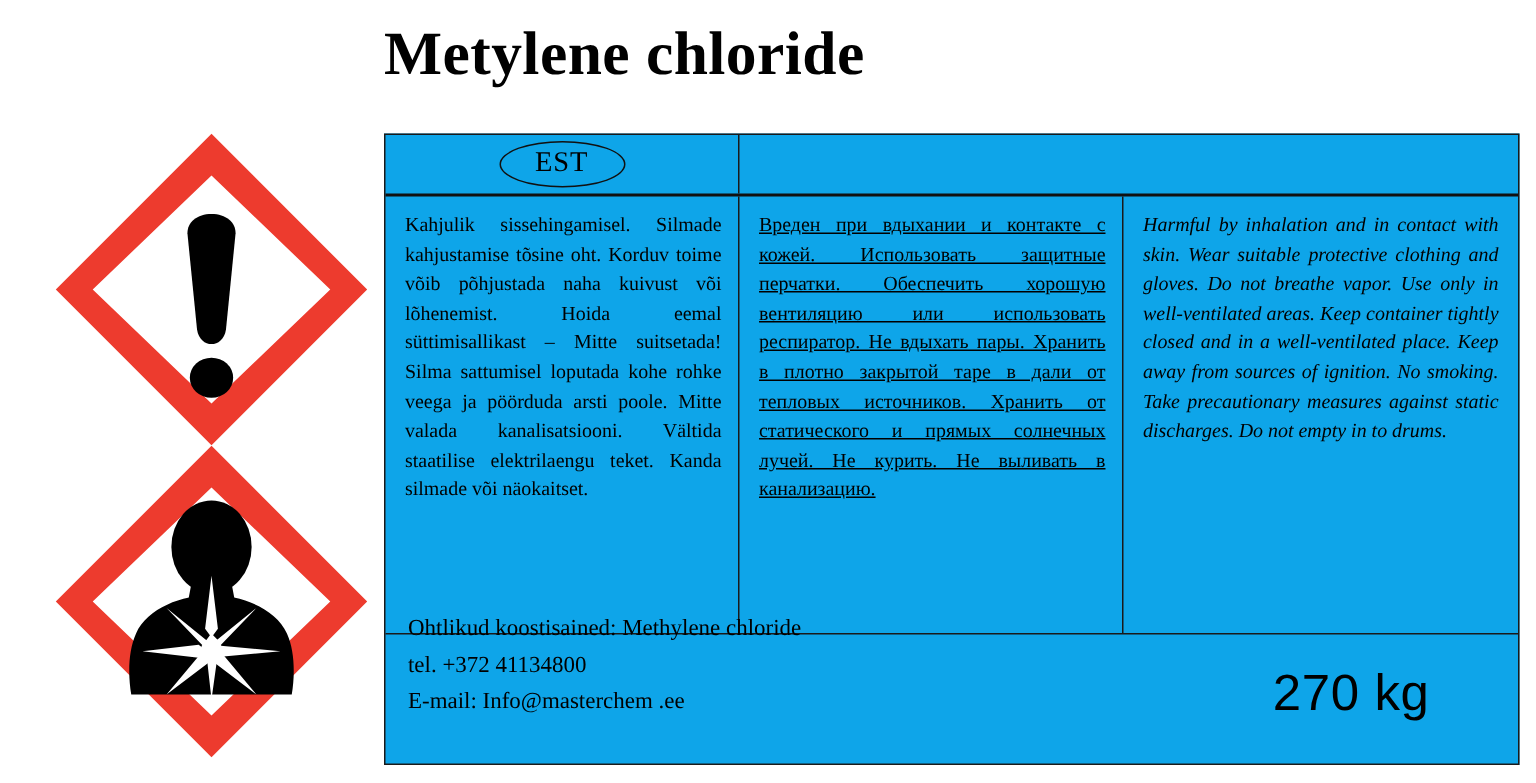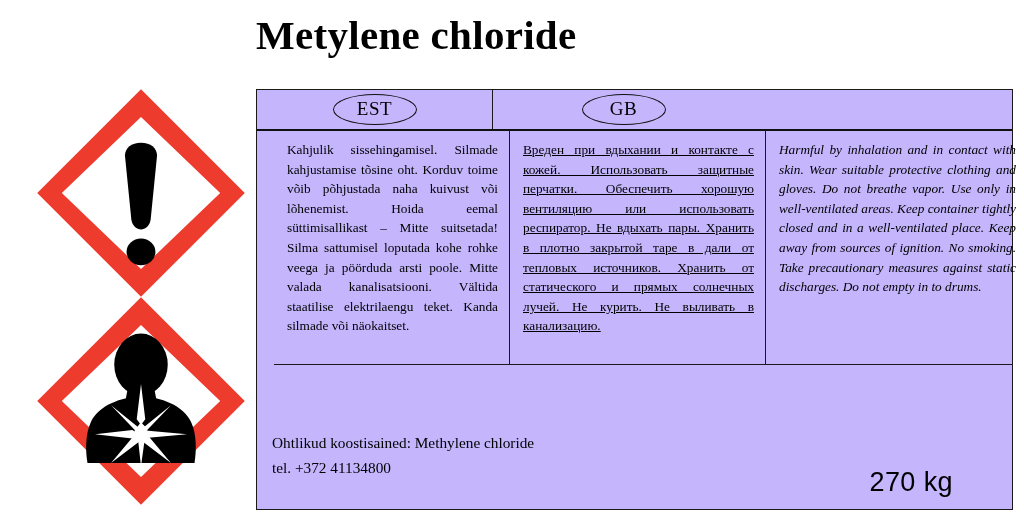--- a/index.html
+++ b/index.html
@@ -50,21 +50,21 @@
 
   
   #label-table {
     position: absolute;
     left: 256px;
     top: 89px;
     width: 757px;
     height: 421px;
     box-sizing: border-box;
     border: 1.5px solid #1a1a1a;
-    background: #c4b5fd;
+    background: #0ea5e9;
   }
 
   
   #lang-header {
     position: absolute;
     left: 0;
     top: 0;
     right: 0;
     height: 41px;
     display: flex;
@@ -89,28 +89,27 @@
     font-size: 19px;
     line-height: 22px;
     letter-spacing: 0.6px;
     min-width: 48px;
     text-align: center;
   }
 
   
   #text-row {
     position: absolute;
-    left: 17px;
+    left: 0;
     top: 41px;
     right: 0;
-    height: 234px;
+    height: 292px;
     display: flex;
     box-sizing: border-box;
     border-bottom: 1.5px solid #1a1a1a;
-    justify-content: space-between;
   }
   .text-cell {
     flex: 0 0 auto;
     box-sizing: border-box;
     height: 100%;
     padding: 9px 11px 0 13px;
     font-size: 13.3px;
     line-height: 19.6px;
     text-align: justify;
     text-justify: inter-word;
@@ -129,33 +128,31 @@
     right: 0;
     bottom: 0;
     box-sizing: border-box;
   }
   #contact-block {
     position: absolute;
     left: 15px;
     top: 14px;
     font-size: 15.3px;
     line-height: 24.5px;
-    margin-top: 24px;
   }
   .contact-line { white-space: nowrap; }
   #net-weight {
     position: absolute;
     right: 59px;
     top: 50px;
     font-family: "Liberation Sans", "DejaVu Sans", sans-serif;
-    font-size: 27px;
+    font-size: 34px;
     line-height: 38px;
     letter-spacing: 0.4px;
     white-space: nowrap;
-    margin-top: 20px;
   }
 </style>
 </head>
 <body>
 
 <div id="title">Metylene chloride</div>
 
 <div id="pictograms">
 
   <div class="pictogram" id="pictogram-warning">
@@ -210,32 +207,30 @@
   </div>
 
 </div>
 
 <div id="label-table">
 
   <div id="lang-header">
     <div class="lang-cell est">
       <span class="lang-oval">EST</span>
     </div>
-    <div class="lang-cell gb">
-      <span class="lang-oval">GB</span>
-    </div>
   </div>
 
   <div id="text-row">
     <div class="text-cell est">Kahjulik sissehingamisel. Silmade kahjustamise tõsine oht. Korduv toime võib põhjustada naha kuivust või lõhenemist. Hoida eemal süttimisallikast – Mitte suitsetada! Silma sattumisel loputada kohe rohke veega ja pöörduda arsti poole. Mitte valada kanalisatsiooni. Vältida staatilise elektrilaengu teket. Kanda silmade või näokaitset.</div>
     <div class="text-cell rus">Вреден при вдыхании и контакте с кожей. Использовать защитные перчатки. Обеспечить хорошую вентиляцию или использовать респиратор. Не вдыхать пары. Хранить в плотно закрытой таре в дали от тепловых источников. Хранить от статического и прямых солнечных лучей. Не курить. Не выливать в канализацию.</div>
     <div class="text-cell gb">Harmful by inhalation and in contact with skin. Wear suitable protective clothing and gloves. Do not breathe vapor. Use only in well-ventilated areas. Keep container tightly closed and in a well-ventilated place. Keep away from sources of ignition. No smoking. Take precautionary measures against static discharges. Do not empty in to drums.</div>
   </div>
 
   <div id="bottom-row">
     <div id="contact-block">
       <div class="contact-line">Ohtlikud koostisained: Methylene chloride</div>
       <div class="contact-line">tel. +372 41134800</div>
+      <div class="contact-line">E-mail: Info@masterchem .ee</div>
     </div>
     <div id="net-weight">270 kg</div>
   </div>
 
 </div>
 
 </body></html>

